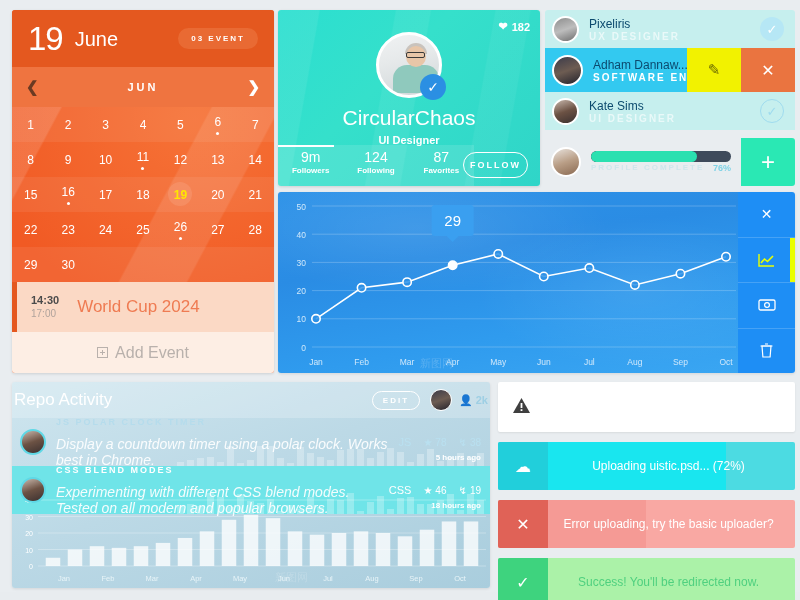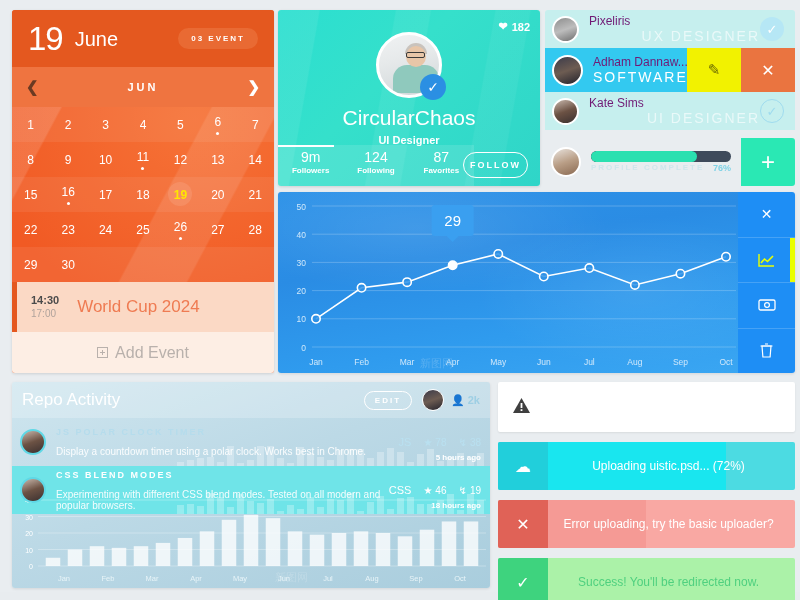--- a/index.html
+++ b/index.html
@@ -176,22 +176,22 @@
   .c-av {
     width:27px; height:27px; border-radius:50%; margin-left:7px;
     border:2px solid #fff; overflow:hidden; flex:none; position:relative;
   }
   .c-row.active .c-av { width:31px; height:31px; }
   .sk1 { background: linear-gradient(160deg,#8d8d8d,#bdbdbd,#6e6e6e); }
   .sk2 { background: linear-gradient(160deg,#3b3b4a,#6d5c52,#22222c); }
   .sk3 { background: linear-gradient(160deg,#c9b9ae,#6c5244,#3a3030); }
   .sk4 { background: linear-gradient(160deg,#e8e2dc,#b99e86,#8a6a52); }
   .c-txt { margin-left:10px; flex:1; min-width:0; }
-  .c-name { font-size:12px; color:#701a75; font-weight:300; white-space:nowrap; overflow:hidden; }
-  .c-role { font-size:14px; color:rgba(255,255,255,.62); font-weight:normal; letter-spacing:2px; white-space:nowrap; overflow:hidden;text-align:right; }
+  .c-name { font-size:12px; color:#0c4a6e; font-weight:300; white-space:nowrap; overflow:hidden; }
+  .c-role { font-size:10px; color:rgba(255,255,255,.62); font-weight:bold; letter-spacing:2px; white-space:nowrap; overflow:hidden; }
   .c-row.active .c-role { color:#fff; }
   .c-check {
     width:24px; height:24px; border-radius:50%; margin-right:11px;
     display:flex; align-items:center; justify-content:center;
     color:#fff; font-size:13px; flex:none;
   }
   .c-check.filled { background:#b6e7f5; }
   .c-check.hollow { border:1.5px solid #9fdbee; color:#9fdbee; }
   .c-act {
     width:54px; align-self:stretch; display:flex;
@@ -257,39 +257,39 @@
   }
 
   
   .repo {
     position:absolute; left:12px; top:382px; width:478px; height:206px;
     border-radius:3px; overflow:hidden;
     background: linear-gradient(160deg,#cfe6ef 0%,#bcd9e6 45%,#a9cddd 100%);
     box-shadow:0 1px 3px rgba(0,0,0,.1);
   }
   .repo-head {
-    height:36px; display:flex; align-items:center; padding:0 10px;
+    height:36px; display:flex; align-items:center; padding:0 2px;
     background: rgba(255,255,255,.22);
   }
   .repo-title { font-size:17px; color:#fff; font-weight:300; }
   .edit-btn {
     margin-left:auto; border:1.4px solid #fff; color:#fff; border-radius:10px;
     font-size:8px; font-weight:bold; letter-spacing:2px; padding:4px 10px; cursor:pointer;
     background:transparent;
   }
   .repo-av { width:22px; height:22px; border-radius:50%; border:1.5px solid #fff; margin-left:10px; overflow:hidden; }
   .repo-cnt { margin-left:7px; color:#9ecfe4; font-size:11px; font-weight:bold; display:flex; align-items:center; gap:3px; }
   .repo-item { position:relative; height:48px; display:flex; align-items:center; padding-left:8px; }
   .repo-item.hl { background:#6fe4e8; }
   .ri-av { width:26px; height:26px; border-radius:50%; border:2px solid #fff; flex:none; overflow:hidden; z-index:2; }
   .ri-av.ring { border-color:#5fd8e6; }
   .ri-body { margin-left:10px; flex:1; z-index:2; }
   .ri-name { font-size:9px; font-weight:bold; letter-spacing:2px; color:#b5dcec; }
   .repo-item.hl .ri-name { color:#fff; }
-  .ri-desc { font-size:10px; color:#fff; margin-top:9px; opacity:.92; }
+  .ri-desc { font-size:14px; color:#fff; margin-top:9px; opacity:.92;font-style:italic; }
   .ri-meta { display:flex; align-items:center; gap:12px; z-index:2; margin-right:9px; }
   .ri-lang { font-size:11px; color:#b9e0f0; }
   .repo-item.hl .ri-lang { color:#fff; }
   .ri-stat { font-size:10px; color:#b9e0f0; display:flex; align-items:center; gap:3px; }
   .repo-item.hl .ri-stat { color:#fff; }
   .ri-time { position:absolute; right:9px; bottom:4px; font-size:8px; font-weight:bold; color:#fff; }
   .spark { position:absolute; left:0; right:0; bottom:0; height:24px; z-index:1; opacity:.5; }
   .barchart { position:absolute; left:0; right:0; bottom:0; height:98px; }
   .bc-svg { width:100%; height:100%; }
 

